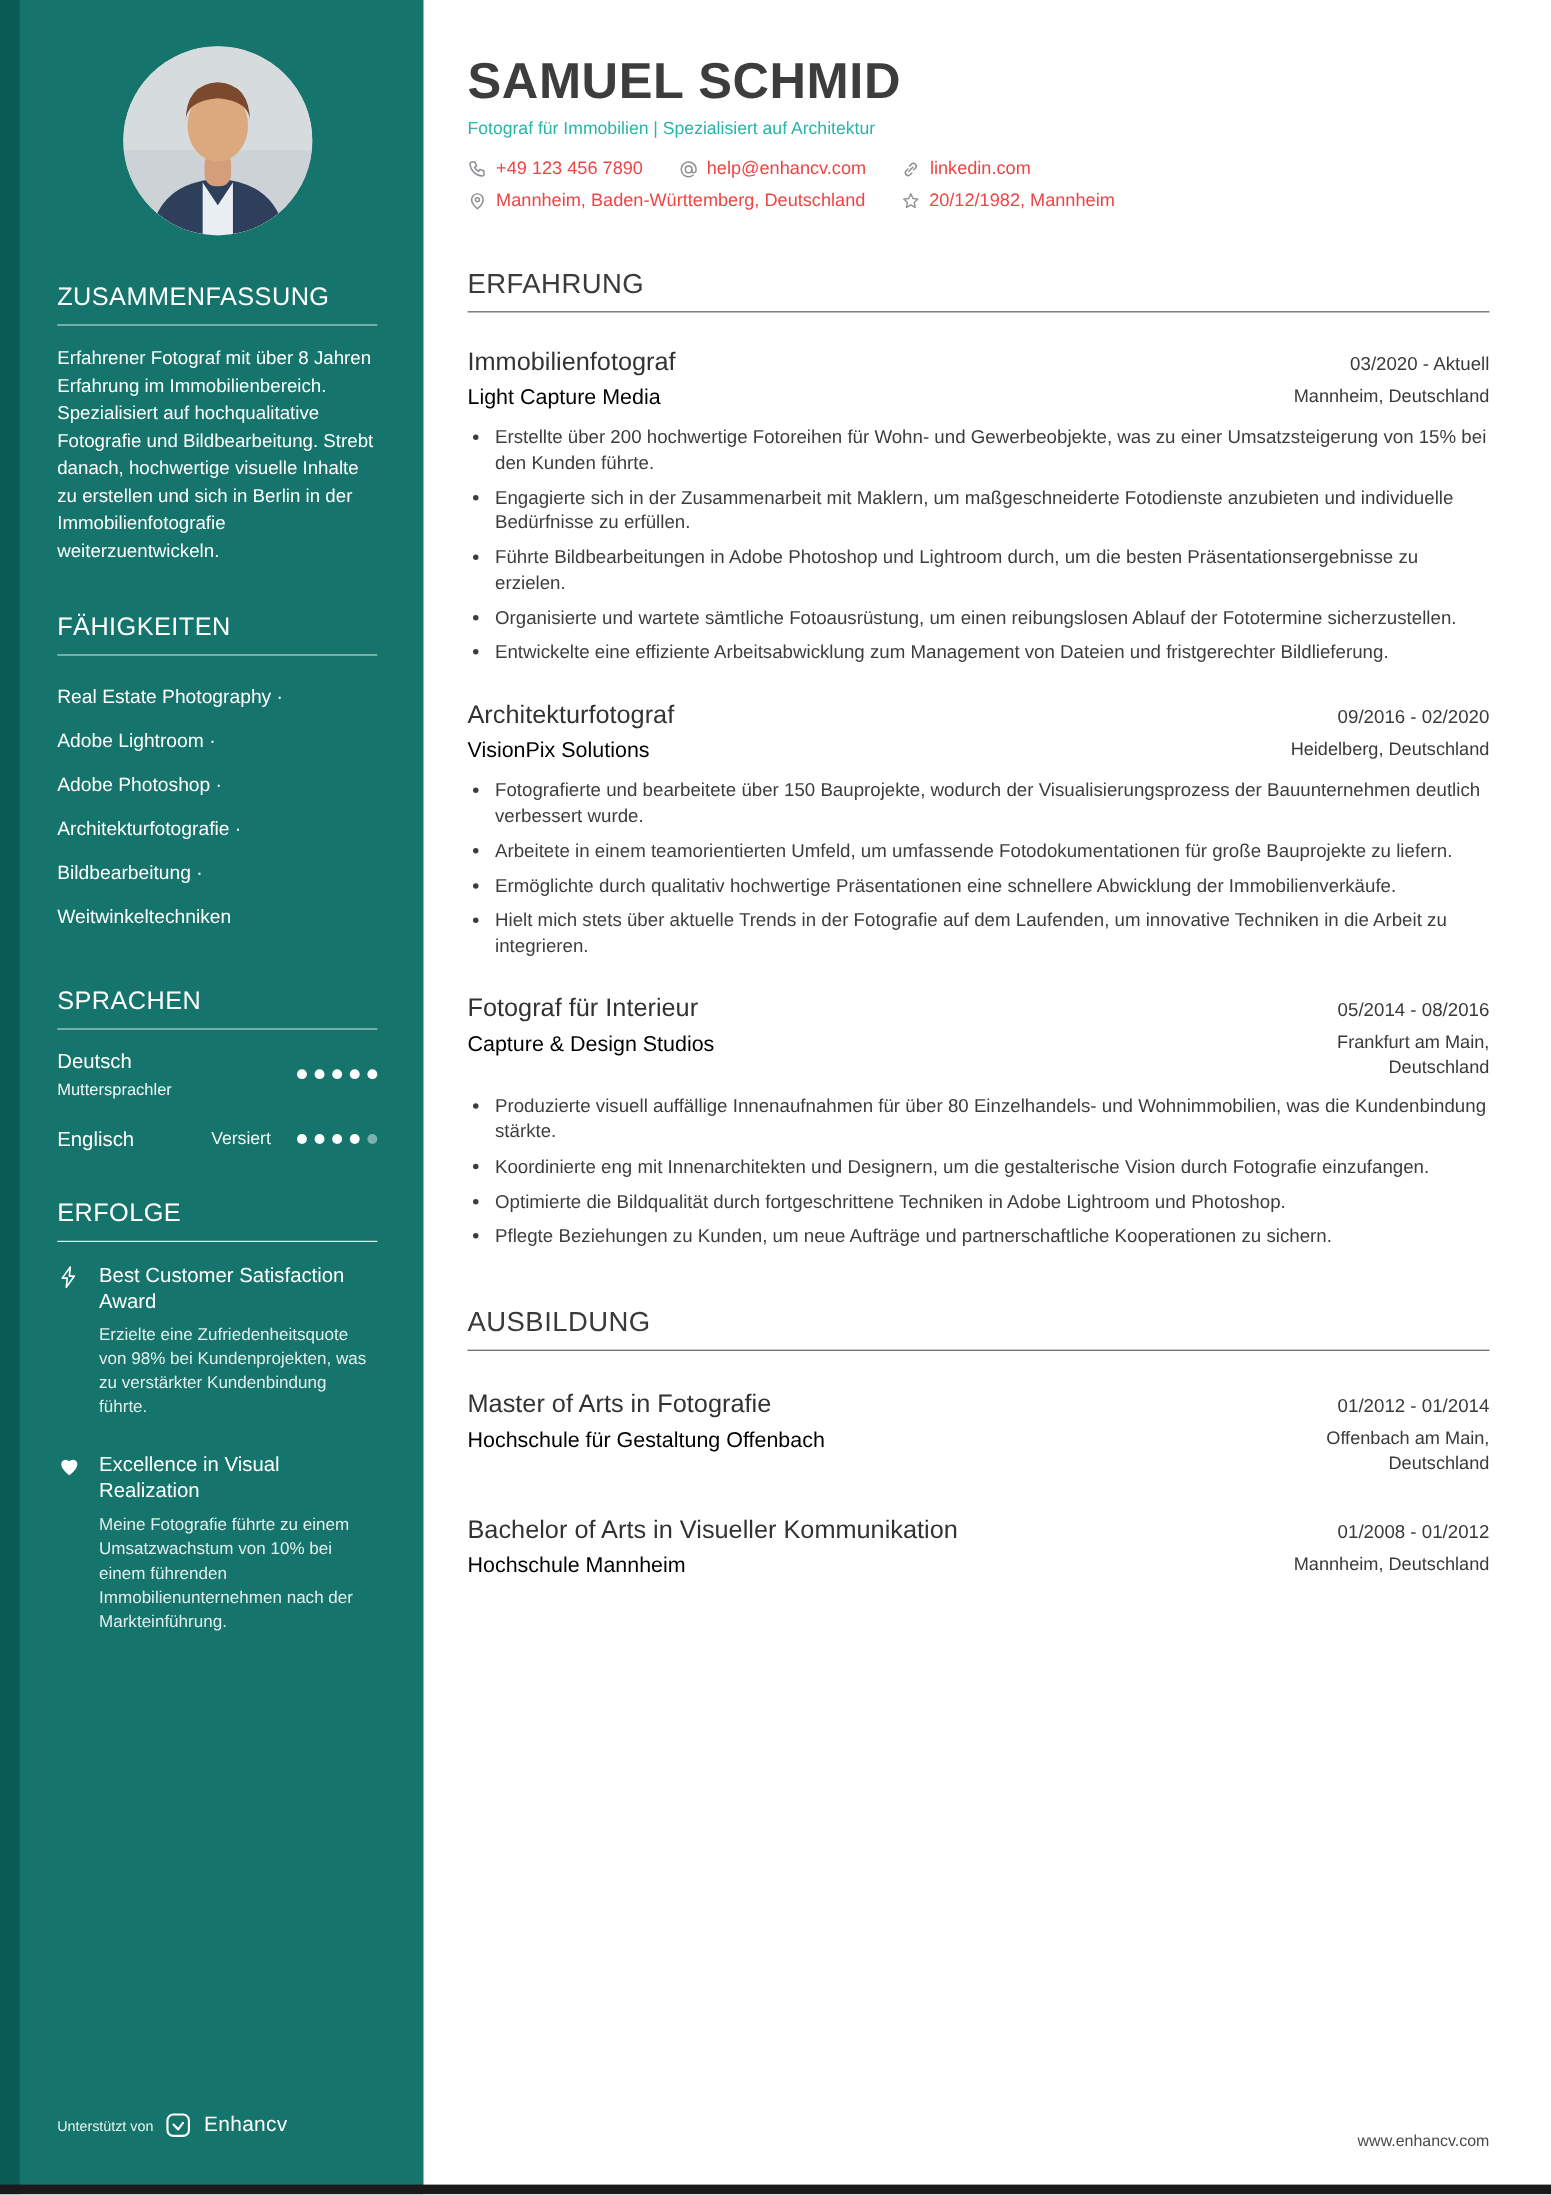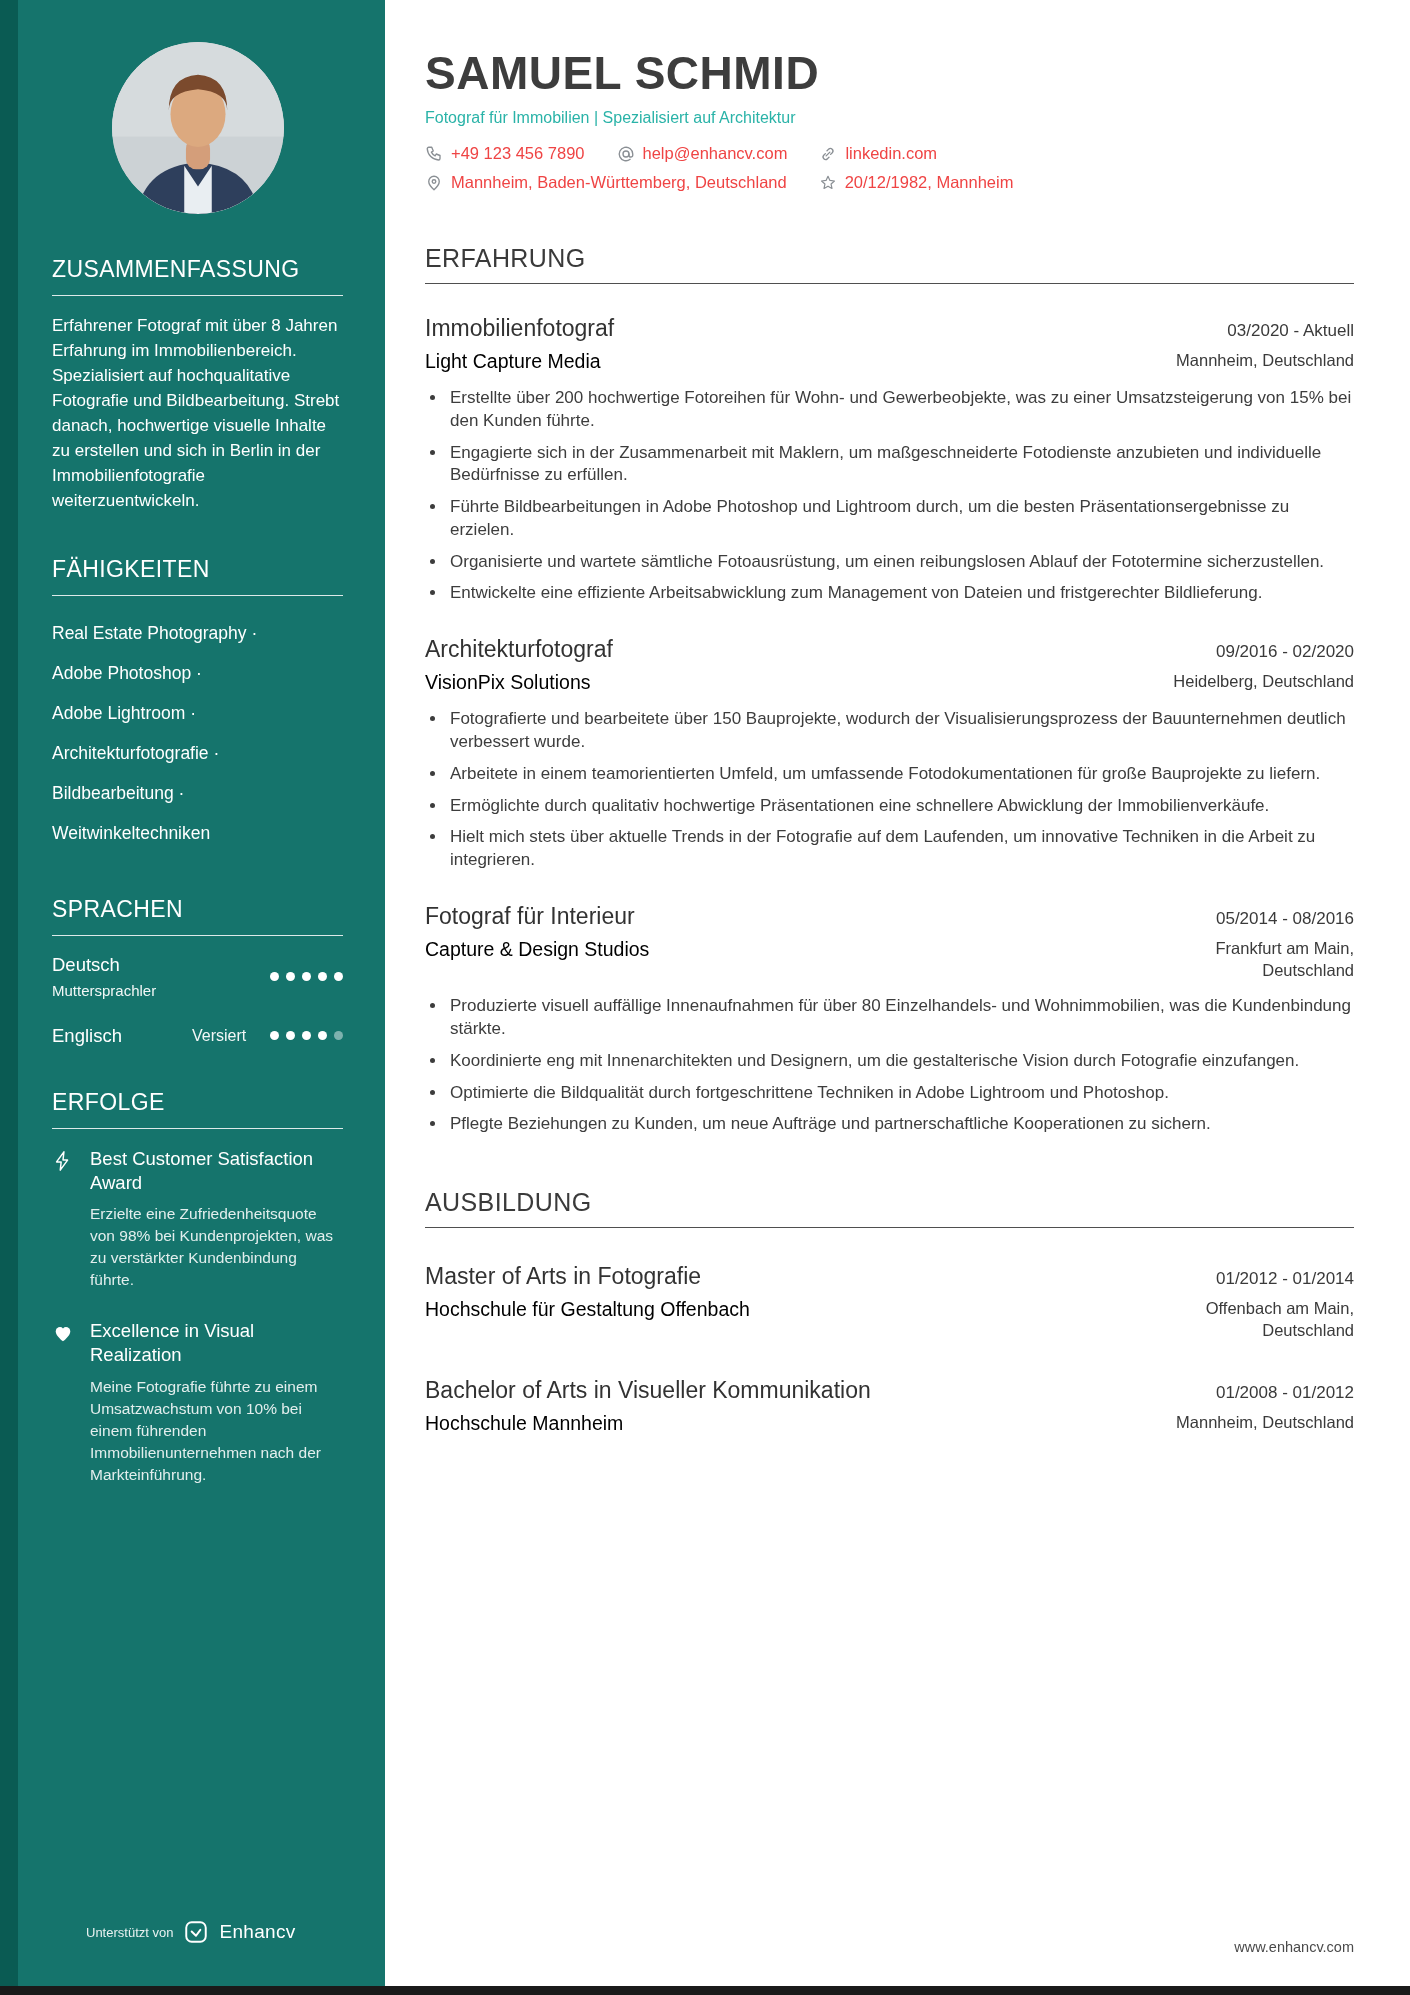--- a/index.html
+++ b/index.html
@@ -38,21 +38,21 @@
   .dots { display: flex; gap: 7px; }
   .dot { width: 9px; height: 9px; border-radius: 50%; background: #fff; }
   .dot.dim { background: rgba(255,255,255,.45); }
 
   .ach { display: flex; gap: 14px; margin-bottom: 28px; }
   .ach-icon { flex: 0 0 24px; width: 24px; padding-top: 3px; color: #fff; }
   .ach-icon svg { width: 22px; height: 22px; }
   .ach-title { font-size: 18.5px; line-height: 1.28; margin: 0 0 9px; font-weight: 400; }
   .ach-text { font-size: 15.5px; line-height: 1.42; color: rgba(255,255,255,.88); margin: 0; }
 
-  .side-footer { position: absolute; left: 52px; bottom: 50px; display: flex; align-items: center; gap: 10px; margin-left: 34px; }
+  .side-footer { position: absolute; left: 52px; bottom: 50px; display: flex; align-items: center; gap: 10px; }
   .powered { font-size: 13px; color: rgba(255,255,255,.9); }
   .brand-logo { width: 26px; height: 26px; color: #fff; }
   .brand-logo svg { width: 26px; height: 26px; }
   .brand-name { font-size: 19px; letter-spacing: .3px; }
 
   
   .main { flex: 1; padding: 46px 56px 0 40px; position: relative; color: #3a3a3a; }
   .name { font-size: 46px; font-weight: 700; color: #3d3d3d; letter-spacing: .5px; margin: 0; }
   .role { font-size: 16px; color: #2ab3a8; margin: 9px 0 0; font-weight: 400; }
 
@@ -109,22 +109,22 @@
     </div>
 
     <section class="side-section">
       <h2 class="side-h">ZUSAMMENFASSUNG</h2>
       <p class="summary-text">Erfahrener Fotograf mit über 8 Jahren Erfahrung im Immobilienbereich. Spezialisiert auf hochqualitative Fotografie und Bildbearbeitung. Strebt danach, hochwertige visuelle Inhalte zu erstellen und sich in Berlin in der Immobilienfotografie weiterzuentwickeln.</p>
     </section>
 
     <section class="side-section">
       <h2 class="side-h">FÄHIGKEITEN</h2>
       <div class="skill">Real Estate Photography ·</div>
+      <div class="skill">Adobe Lightroom ·</div>
       <div class="skill">Adobe Photoshop ·</div>
-      <div class="skill">Adobe Lightroom ·</div>
       <div class="skill">Architekturfotografie ·</div>
       <div class="skill">Bildbearbeitung ·</div>
       <div class="skill">Weitwinkeltechniken</div>
     </section>
 
     <section class="side-section">
       <h2 class="side-h">SPRACHEN</h2>
 
       <div class="lang-row">
         <div class="lang-left">

